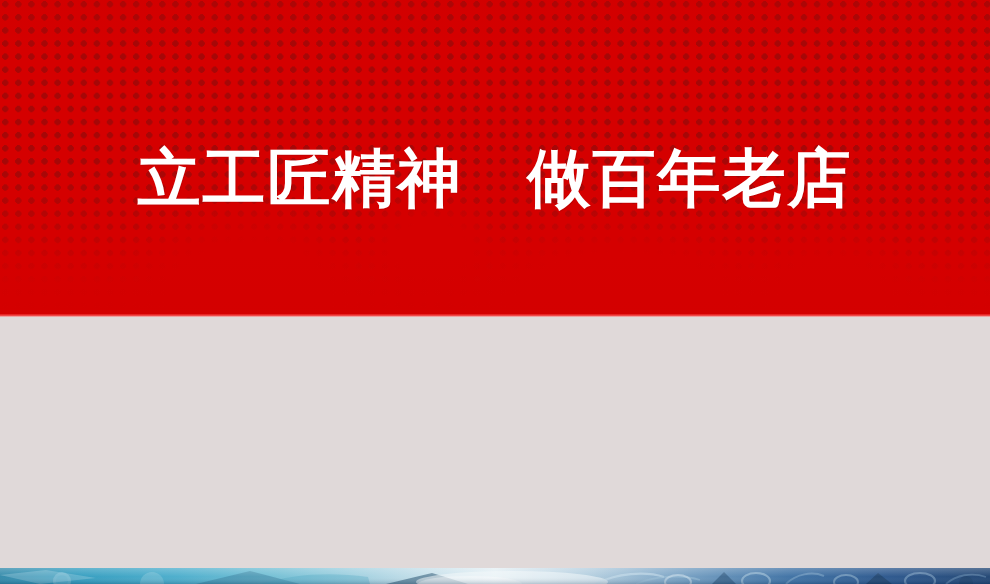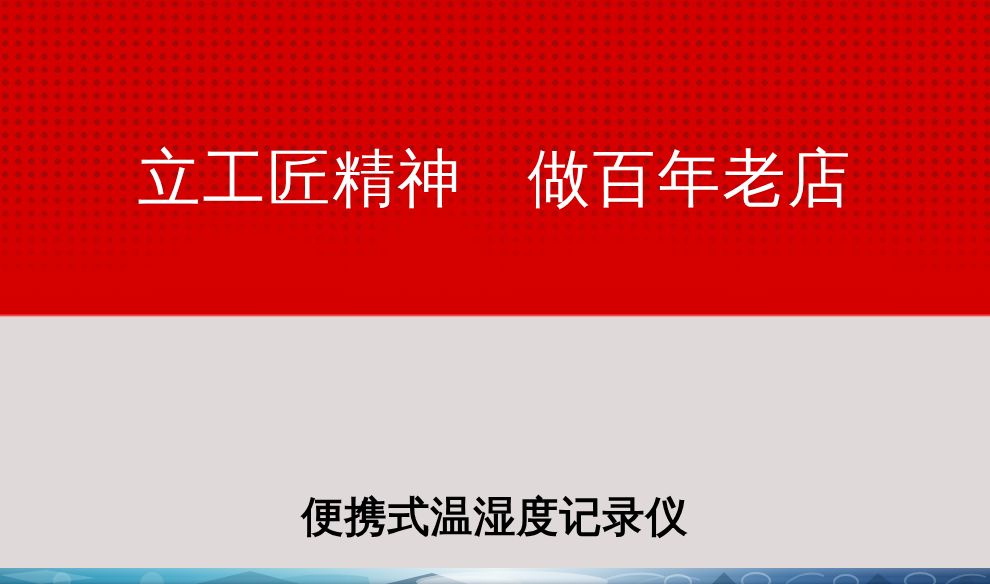--- a/index.html
+++ b/index.html
@@ -91,21 +91,21 @@
   }
 
   .banner-headline {
     position: absolute;
     left: 0;
     top: 137px;
     width: 990px;
     text-align: center;
     color: #FFFFFF;
     font-size: 63px;
-    font-weight: normal;
+    font-weight: bold;
     line-height: 84px;
     letter-spacing: 2px;
     white-space: pre;
     text-shadow: 1px 1px 0 rgba(150,0,0,0.28);
   }
 
   
   .body-area {
     position: absolute;
     left: 0;
@@ -183,21 +183,20 @@
     <div class="banner-tone"></div>
 
     <div class="banner-headline">立工匠精神　做百年老店</div>
 
     <div class="banner-edge"></div>
   </div>
 
   <div class="body-area">
 
 
-    <div class="product-name">便携式温湿度记录仪</div>
   </div>
 
   <div class="tech-strip">
     <svg viewBox="0 0 990 16" preserveAspectRatio="none">
       <defs>
         <linearGradient id="tsMain" x1="0" y1="0" x2="1" y2="0">
           <stop offset="0%" stop-color="#2E87A8"></stop>
           <stop offset="8%" stop-color="#2F9BBE"></stop>
           <stop offset="18%" stop-color="#48ACCB"></stop>
           <stop offset="28%" stop-color="#73BFD4"></stop>

